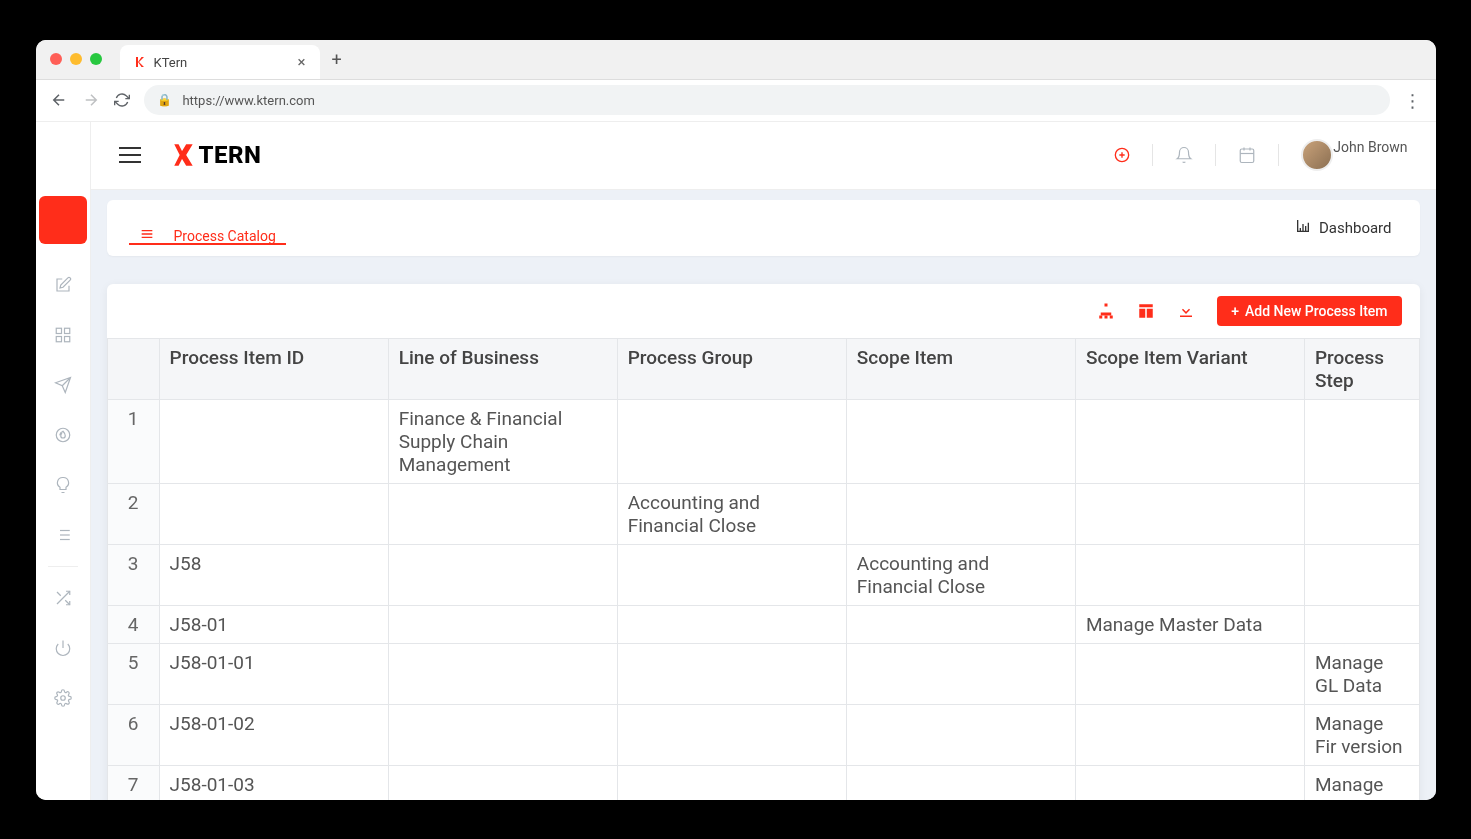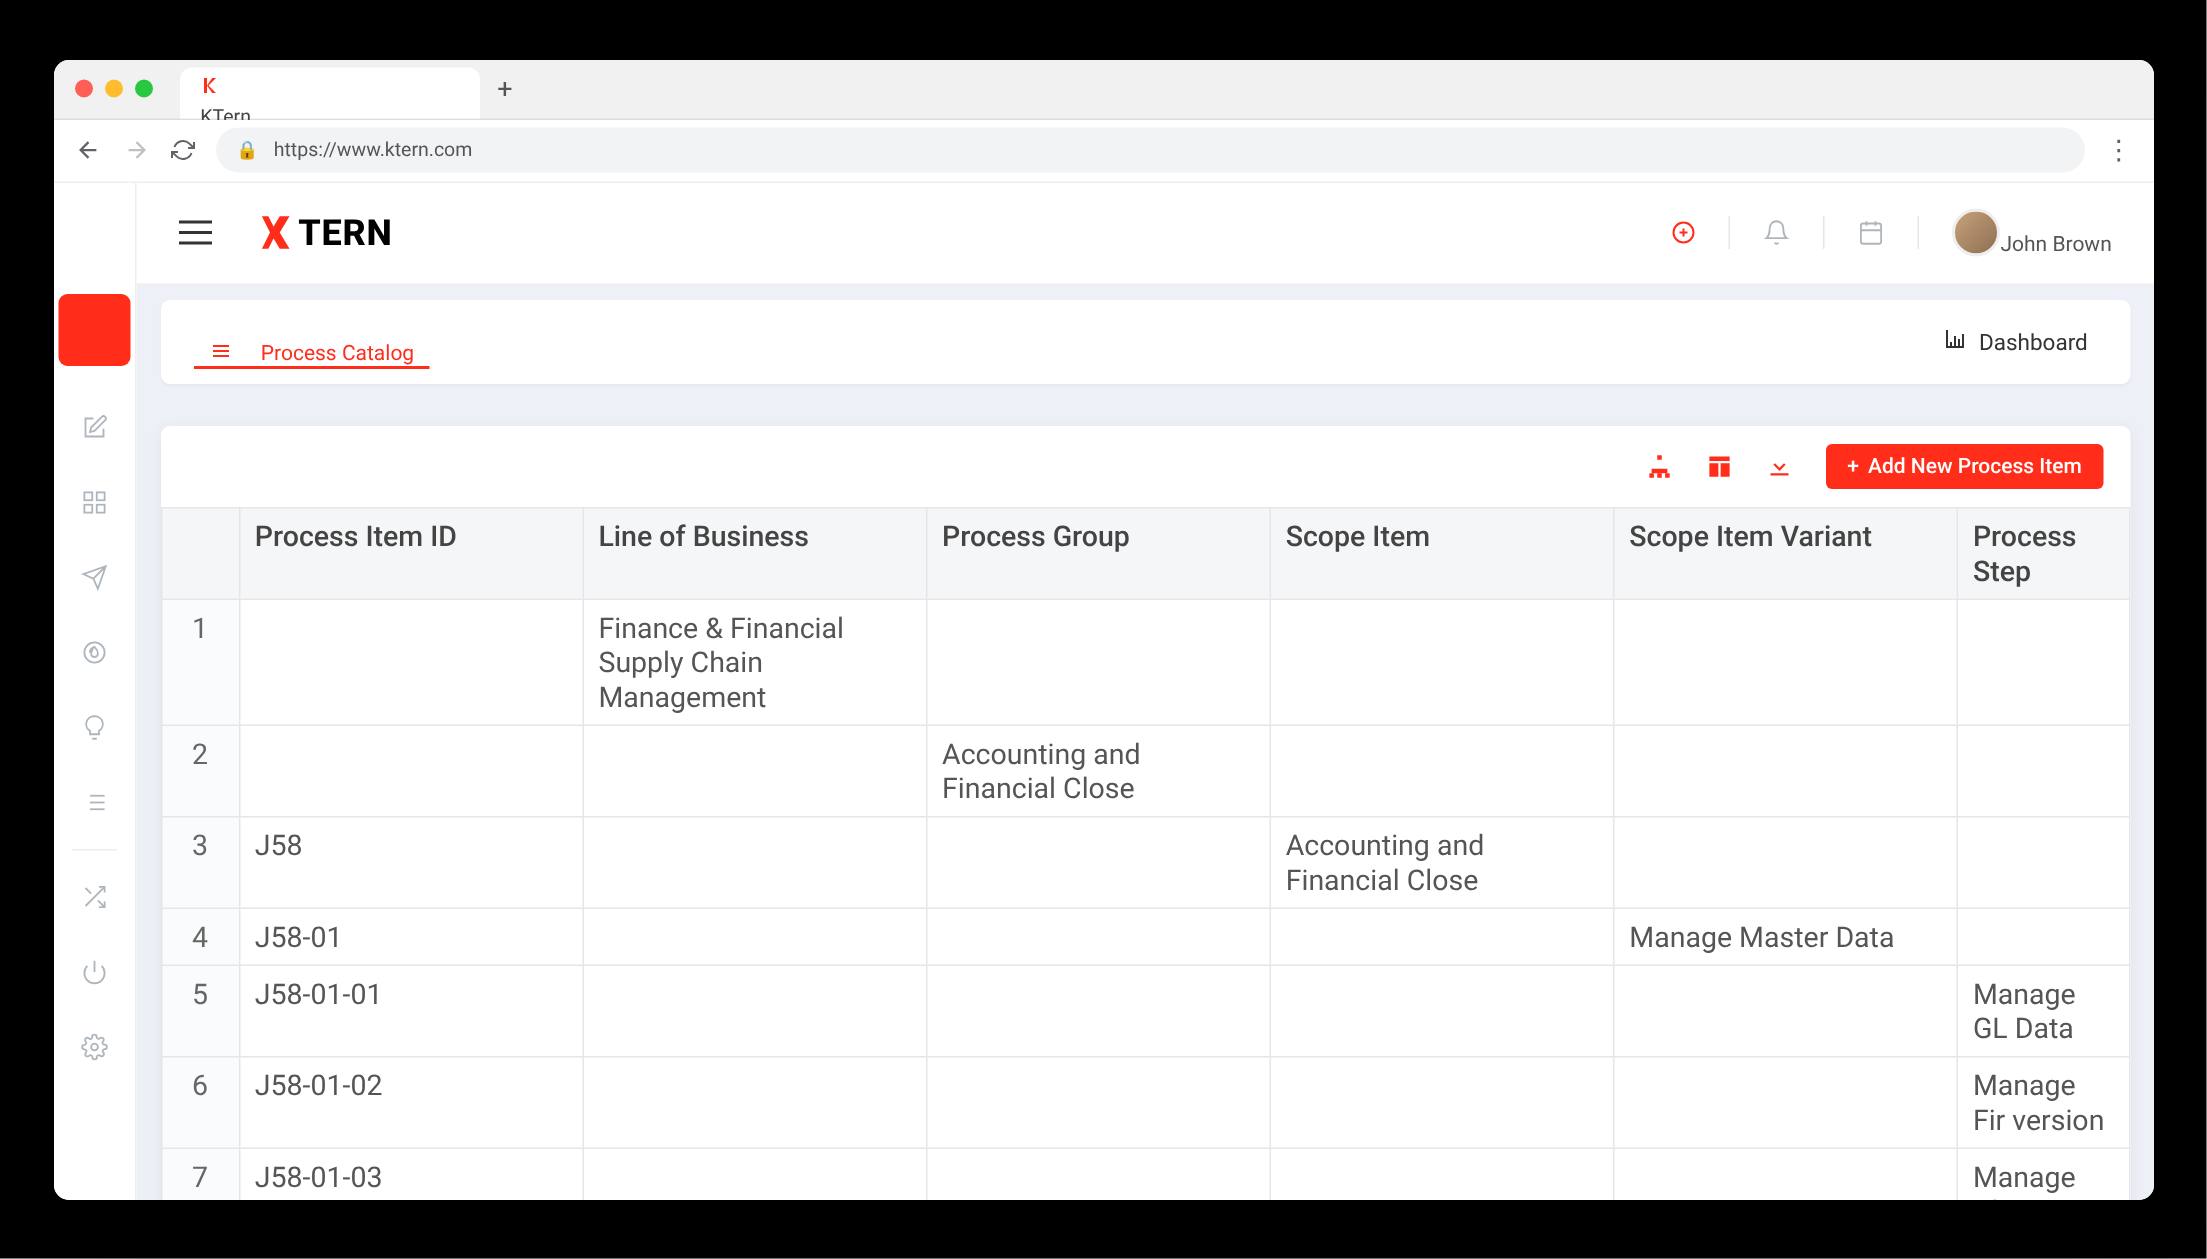--- a/index.html
+++ b/index.html
@@ -4,21 +4,21 @@
 <style>
 * { margin: 0; padding: 0; box-sizing: border-box; font-family: -apple-system, BlinkMacSystemFont, "Segoe UI", Roboto, Helvetica, Arial, sans-serif; }
 body { background: #000; display: flex; align-items: center; justify-content: center; min-height: 100vh; padding: 20px; }
 .frame { background: #fff; border-radius: 10px; width: 1400px; height: 760px; box-shadow: 0 20px 60px rgba(0,0,0,0.5); overflow: hidden; display: flex; flex-direction: column; }
 .titlebar { background: #f1f1f1; height: 40px; display: flex; align-items: center; padding: 0 14px; border-bottom: 1px solid #ddd; }
 .traffic { display: flex; gap: 8px; margin-right: 18px; }
 .dot { width: 12px; height: 12px; border-radius: 50%; }
 .dot.red { background: #ff5f57; }
 .dot.yellow { background: #febc2e; }
 .dot.green { background: #28c840; }
-.tab { background: #fff; border-radius: 8px 8px 0 0; padding: 6px 14px; display: flex; align-items: flex-start; gap: 8px; font-size: 13px; color: #444; min-width: 200px; height: 34px; margin-top: 6px; flex-direction: column; }
+.tab { background: #fff; border-radius: 8px 8px 0 0; padding: 6px 14px; display: flex; align-items: center; gap: 8px; font-size: 13px; color: #444; min-width: 200px; height: 34px; margin-top: 6px; }
 .tab-logo { display:inline-flex; }
 .tab-close { margin-left: auto; color: #666; font-size: 15px; cursor: pointer; }
 .newtab { margin-left: 12px; color: #555; font-size: 18px; cursor: pointer; }
 .addrbar { height: 42px; background: #fff; display: flex; align-items: center; padding: 0 14px; gap: 14px; border-bottom: 1px solid #eee; }
 .navicon { color: #5f6368; font-size: 18px; cursor: pointer; display:flex; align-items:center; }
 .urlbox { flex: 1; background: #f1f3f4; border-radius: 20px; height: 30px; display: flex; align-items: center; padding: 0 14px; font-size: 13px; color: #555; gap: 10px; }
 .lock { font-size: 12px; }
 .kebab { color: #5f6368; font-size: 18px; cursor: pointer; }
 
 .app { flex: 1; display: flex; overflow: hidden; }
@@ -31,21 +31,21 @@
 .main { flex: 1; background: #edf1f7; overflow: auto; }
 .topbar { background: #fff; height: 68px; display: flex; align-items: center; padding: 0 28px; border-bottom: 1px solid #eee; }
 .hamburger { margin-right: 30px; cursor: pointer; color: #333; }
 .hamburger div { width: 22px; height: 2px; background: #333; margin: 5px 0; }
 .brand { font-size: 24px; font-weight: 800; letter-spacing: 0.5px; display: flex; align-items: center; }
 .brand .k-mark { display:inline-flex; margin-right:2px; }
 .top-right { margin-left: auto; display: flex; align-items: center; gap: 22px; }
 .top-icon { color: #adb5bd; cursor: pointer; display:flex; }
 .top-icon.accent { color: #ff2d1a; }
 .vdiv { width: 1px; height: 22px; background: #e5e5e5; }
-.user { display: flex; align-items: flex-end; color: #555; font-size: 14px; }
+.user { display: flex; align-items: flex-start; color: #555; font-size: 14px; }
 .avatar { width: 32px; height: 32px; border-radius: 50%; background: linear-gradient(135deg,#c9a27a,#8b6f52); border:2px solid #eee; }
 
 .tabsrow { background: #fff; margin: 10px 16px 0 16px; border-radius: 6px; padding: 0 28px; display: flex; align-items: center; height: 56px; box-shadow: 0 1px 2px rgba(0,0,0,0.04); }
 .ptab { display: flex; align-items: center; gap: 19px; font-size: 14px; padding: 0 4px 0 4px; margin-right: 34px; cursor: pointer; color: #6c757d; position: relative; margin-top:16px; }
 .ptab.active { color: #ff2d1a; }
 .ptab.active::after { content:''; position:absolute; bottom:0; left:-6px; right:-6px; height:2px; background:#ff2d1a; }
 .dash-link { margin-left: auto; display: flex; align-items: center; gap: 8px; color: #333; font-size: 15px; cursor: pointer; }
 
 .card { background: #fff; margin: 28px 16px; border-radius: 6px; box-shadow: 0 2px 10px rgba(0,0,0,0.06); overflow: hidden; }
 .toolbar { display: flex; justify-content: flex-end; align-items: center; gap: 22px; padding: 12px 18px; }

